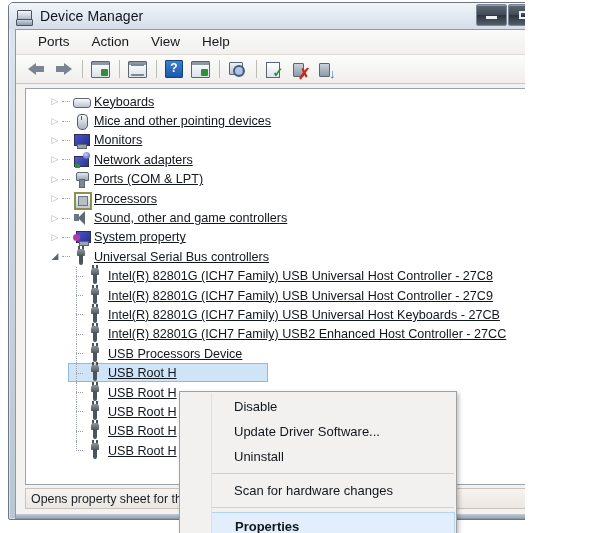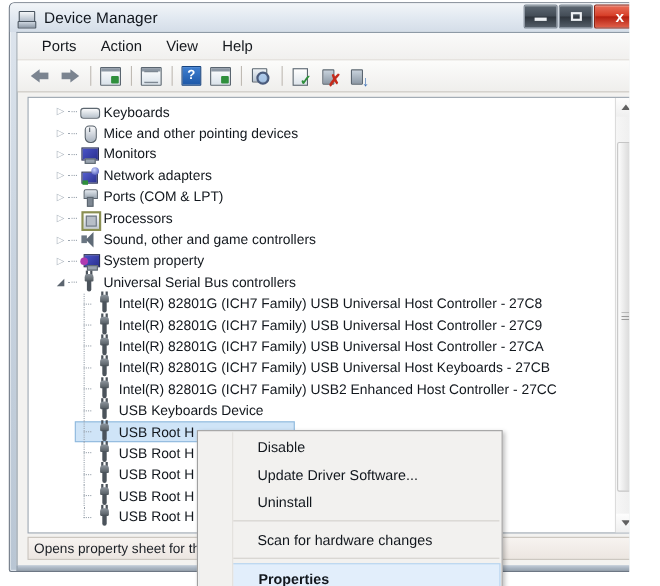--- a/index.html
+++ b/index.html
@@ -7,21 +7,20 @@
     padding: 0;
     background: #ffffff;
     font-family: "Liberation Sans", sans-serif;
   }
   #screen {
     position: relative;
     width: 525px;
     height: 533px;
     overflow: hidden;
     background: #ffffff;
-    padding-left: 47px;
   }
 
   
   .win-outer {
     position: absolute;
     left: 8px;
     top: 2px;
     width: 584px;
     height: 518px;
     background: linear-gradient(180deg,#dfe6ee 0%, #c9d4e0 45%, #b9c6d4 100%);
@@ -324,21 +323,21 @@
   }
   .row {
     height: 19.4px;
     display: flex;
     align-items: center;
     position: relative;
     white-space: nowrap;
     font-size: 12.6px;
     color: #12171d;
   }
-  .row .label { padding-left: 4px; }
+  .row .label { padding-left: 4px; text-decoration: underline; }
   .row.sel .selbox {
     position: absolute;
     left: 42px;
     top: 0px;
     height: 19px;
     width: 200px;
     background: #cfe4f7;
     border: 1px solid #8fb9dd;
     box-sizing: border-box;
     z-index: 0;
@@ -845,54 +844,43 @@
             </div>
             <div class="row">
               <div style="width: 44px; flex: 0 0 auto;"></div>
               <div class="connector"></div>
               <div class="ic ic-usb">
                 <div class="pin a"></div>
                 <div class="pin b"></div>
                 <div class="head"></div>
                 <div class="stem"></div>
               </div>
-              <div class="label">Intel(R) 82801G (ICH7 Family) USB Universal Host Controller - 27CA</div>
+              <div class="label">Intel(R) 82801G (ICH7 Family) USB Universal Host Keyboards - 27CB</div>
             </div>
             <div class="row">
               <div style="width: 44px; flex: 0 0 auto;"></div>
               <div class="connector"></div>
               <div class="ic ic-usb">
                 <div class="pin a"></div>
                 <div class="pin b"></div>
                 <div class="head"></div>
                 <div class="stem"></div>
               </div>
-              <div class="label">Intel(R) 82801G (ICH7 Family) USB Universal Host Keyboards - 27CB</div>
+              <div class="label">Intel(R) 82801G (ICH7 Family) USB2 Enhanced Host Controller - 27CC</div>
             </div>
             <div class="row">
               <div style="width: 44px; flex: 0 0 auto;"></div>
               <div class="connector"></div>
               <div class="ic ic-usb">
                 <div class="pin a"></div>
                 <div class="pin b"></div>
                 <div class="head"></div>
                 <div class="stem"></div>
               </div>
-              <div class="label">Intel(R) 82801G (ICH7 Family) USB2 Enhanced Host Controller - 27CC</div>
-            </div>
-            <div class="row">
-              <div style="width: 44px; flex: 0 0 auto;"></div>
-              <div class="connector"></div>
-              <div class="ic ic-usb">
-                <div class="pin a"></div>
-                <div class="pin b"></div>
-                <div class="head"></div>
-                <div class="stem"></div>
-              </div>
-              <div class="label">USB Keyboards Device</div>
+              <div class="label">USB Processors Device</div>
             </div>
             <div class="row sel">
               <div class="selbox"></div>
               <div style="width: 44px; flex: 0 0 auto;"></div>
               <div class="connector"></div>
               <div class="ic ic-usb">
                 <div class="pin a"></div>
                 <div class="pin b"></div>
                 <div class="head"></div>
                 <div class="stem"></div>

